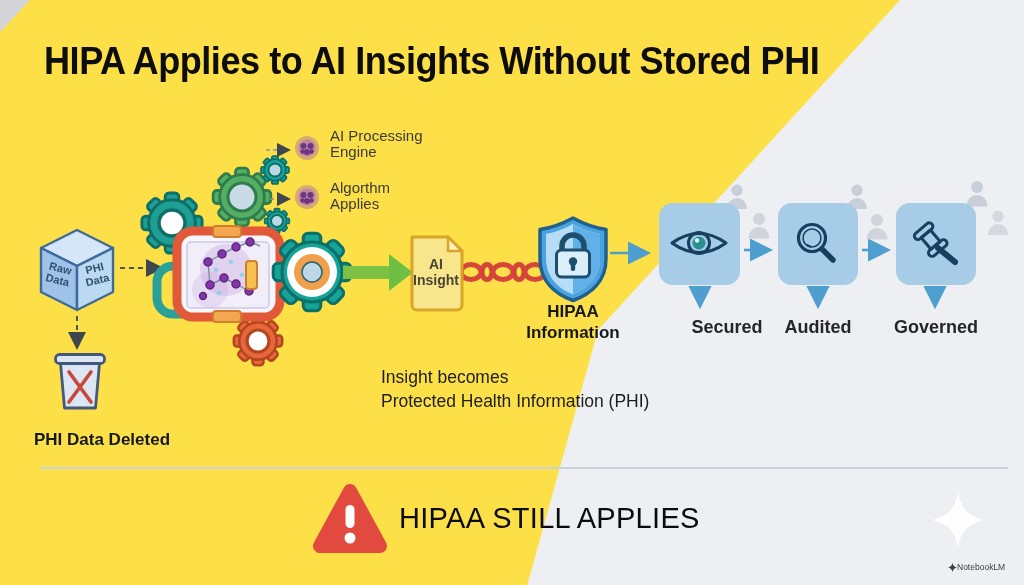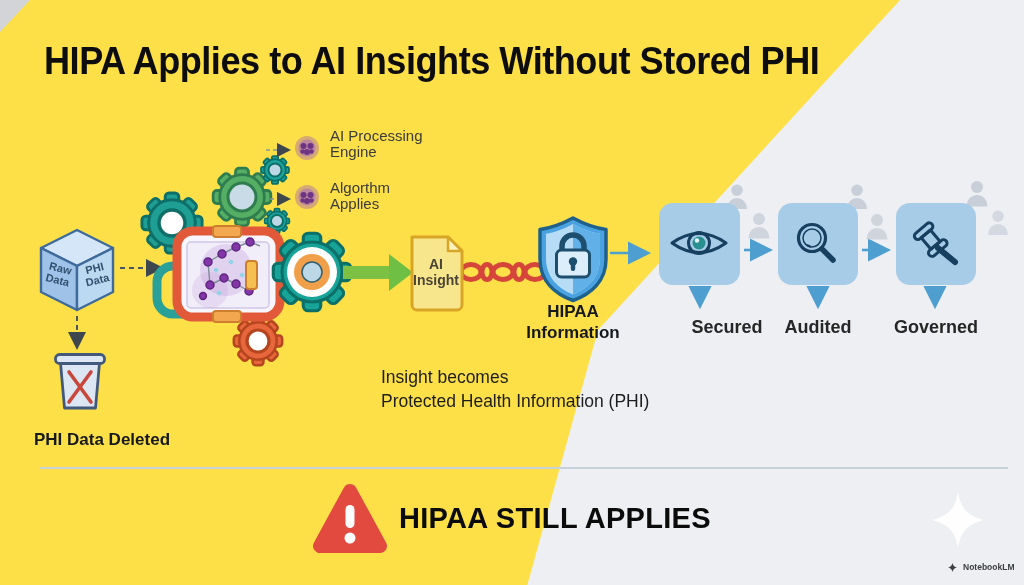--- a/index.html
+++ b/index.html
@@ -18,23 +18,23 @@
   .raw{left:41px;top:262px;transform:rotate(14deg);}
   .phi{left:78px;top:262px;transform:rotate(-14deg);}
   .deleted{left:22px;top:410px;width:160px;text-align:center;font-size:17px;font-weight:bold;color:#15181d;margin-top:20px;}
   .eng-label{position:absolute;left:330px;font-size:15px;line-height:15.5px;color:#3b3b3b;}
   .doc-label{left:409px;top:256px;width:54px;text-align:center;font-size:14px;font-weight:bold;color:#4a4436;line-height:16px;}
   .shield-label{left:513px;top:301px;width:120px;text-align:center;font-size:17px;font-weight:bold;
     color:#15181d;line-height:21px;}
   .stage-label{position:absolute;top:317px;width:120px;text-align:center;font-size:18px;font-weight:bold;color:#262626;}
   .note{left:381px;top:366px;font-size:17.5px;line-height:23.5px;color:#1d1d1d;}
   .divider{position:absolute;left:40px;top:467px;width:968px;height:2px;background:#c6d3da;}
-  .warning-label{left:399px;top:502px;font-size:29px;font-weight:bold;color:#0b0b0b;letter-spacing:0.3px;}
-  .watermark{position:absolute;left:948px;top:562px;display:flex;align-items:center;gap:6px;
-    font-size:8.5px;color:#3c4043;font-weight:bold;}
+  .warning-label{left:399px;top:502px;font-size:29px;font-weight:normal;color:#0b0b0b;letter-spacing:0.3px;}
+  .watermark{position:absolute;left:948px;top:562px;display:flex;align-items:center;gap:0;
+    font-size:8.5px;color:#3c4043;}
 </style>
 </head>
 <body>
 
 <div class="canvas">
   <div class="bg-gray"></div>
   <div class="bg-corner"></div>
 
   <svg class="art" width="1024" height="585" viewBox="0 0 1024 585">
     <defs>

